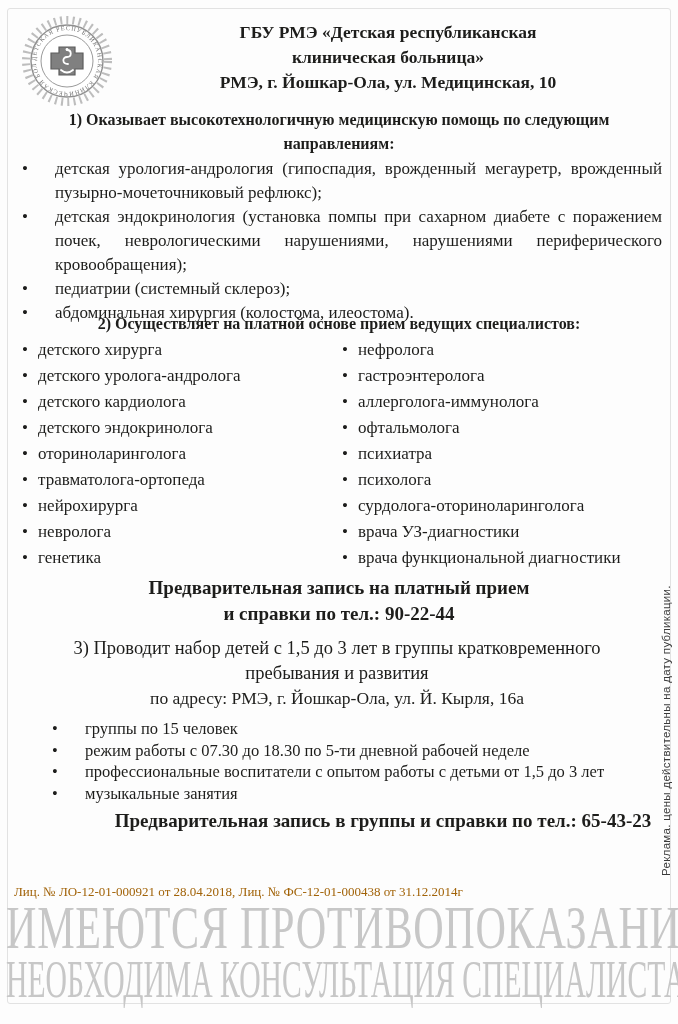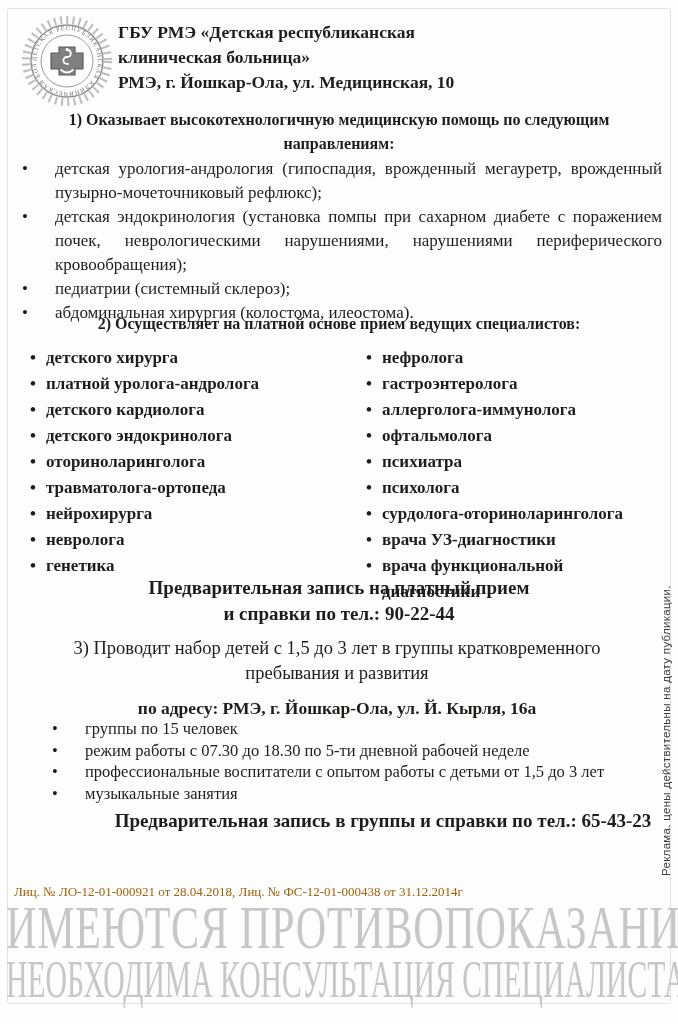--- a/index.html
+++ b/index.html
@@ -10,51 +10,51 @@
     color:#1d1d1b;
   }
   .frame{
     position:absolute;left:7px;top:8px;right:7px;bottom:20px;
     border:1px solid #e2e2e2;border-radius:3px;pointer-events:none;
   }
   
   .logo{position:absolute;top:14px;left:20px;width:94px;height:94px;}
   .header-title{
     position:absolute;top:20px;left:118px;right:20px;
-    text-align:left;font-weight:700;font-size:17.5px;line-height:25px;
+    text-align:center;font-weight:700;font-size:17.5px;line-height:25px;
   }
   
   .sec-head{
     position:absolute;left:30px;right:30px;text-align:center;
     font-weight:700;font-size:16px;line-height:24px;
   }
   .sec1-head{top:108px;}
   .sec2-head{top:312px;}
   
   .sec1-list{position:absolute;top:157px;left:10px;right:16px;list-style:none;margin:0;padding:0;}
   .sec1-list li{
     position:relative;padding-left:45px;font-size:17px;line-height:24px;
     text-align:justify;
   }
   .sec1-list li::before{content:"•";position:absolute;left:12px;top:0;}
   
   .sec2-cols{position:absolute;top:337px;left:14px;right:8px;display:flex;}
-  .sec2-col{list-style:none;margin:8px;padding:0;font-weight:bold;}
+  .sec2-col{list-style:none;margin:0;padding:0;}
   .sec2-col.left{width:328px;padding-left:8px;box-sizing:border-box;}
   .sec2-col.right{flex:1;}
   .sec2-col li{position:relative;padding-left:16px;font-size:17px;line-height:26px;}
   .sec2-col li::before{content:"•";position:absolute;left:0;top:0;}
   
   .booking{position:absolute;left:0;width:100%;text-align:center;font-weight:700;font-size:19px;line-height:26px;}
   .booking1{top:575px;}
   .booking2{top:808px;margin-left:44px;}
   
   .sec3-head{position:absolute;top:636px;left:10px;right:14px;text-align:center;}
   .sec3-head .b{font-weight:400;font-size:18.5px;line-height:25px;}
-  .sec3-head .addr{font-weight:700;font-size:17.5px;line-height:24px;margin-top:10px;}
+  .sec3-head .addr{font-weight:400;font-size:17.5px;line-height:24px;}
   .sec3-list{position:absolute;top:718px;left:40px;right:34px;list-style:none;margin:0;padding:0;}
   .sec3-list li{position:relative;padding-left:45px;font-size:16.5px;line-height:21.5px;}
   .sec3-list li::before{content:"•";position:absolute;left:12px;top:0;}
   
   .license{position:absolute;top:884px;left:14px;right:30px;font-size:13px;line-height:16px;color:#a16207;}
   
   .warn{position:absolute;left:6px;white-space:nowrap;line-height:1;color:#c7c7c7;font-weight:400;}
   .warn1{top:896px;font-size:62px;letter-spacing:1px;transform:scaleX(.68);transform-origin:left top;}
   .warn2{top:953px;font-size:53px;transform:scaleX(.56);transform-origin:left top;}
   
@@ -100,21 +100,21 @@
     <li>детская урология-андрология (гипоспадия, врожденный мегауретр, врожденный пузырно-мочеточниковый рефлюкс);</li>
     <li>детская эндокринология (установка помпы при сахарном диабете с поражением почек, неврологическими нарушениями, нарушениями периферического кровообращения);</li>
     <li>педиатрии (системный склероз);</li>
     <li>абдоминальная хирургия (колостома, илеостома).</li>
   </ul>
 
   <div class="sec-head sec2-head">2) Осуществляет на платной основе прием ведущих специалистов:</div>
   <div class="sec2-cols">
     <ul class="sec2-col left">
       <li>детского хирурга</li>
-      <li>платной уролога-андролога</li>
+      <li>детского уролога-андролога</li>
       <li>детского кардиолога</li>
       <li>детского эндокринолога</li>
       <li>оториноларинголога</li>
       <li>травматолога-ортопеда</li>
       <li>нейрохирурга</li>
       <li>невролога</li>
       <li>генетика</li>
     </ul>
     <ul class="sec2-col right">
       <li>нефролога</li>

